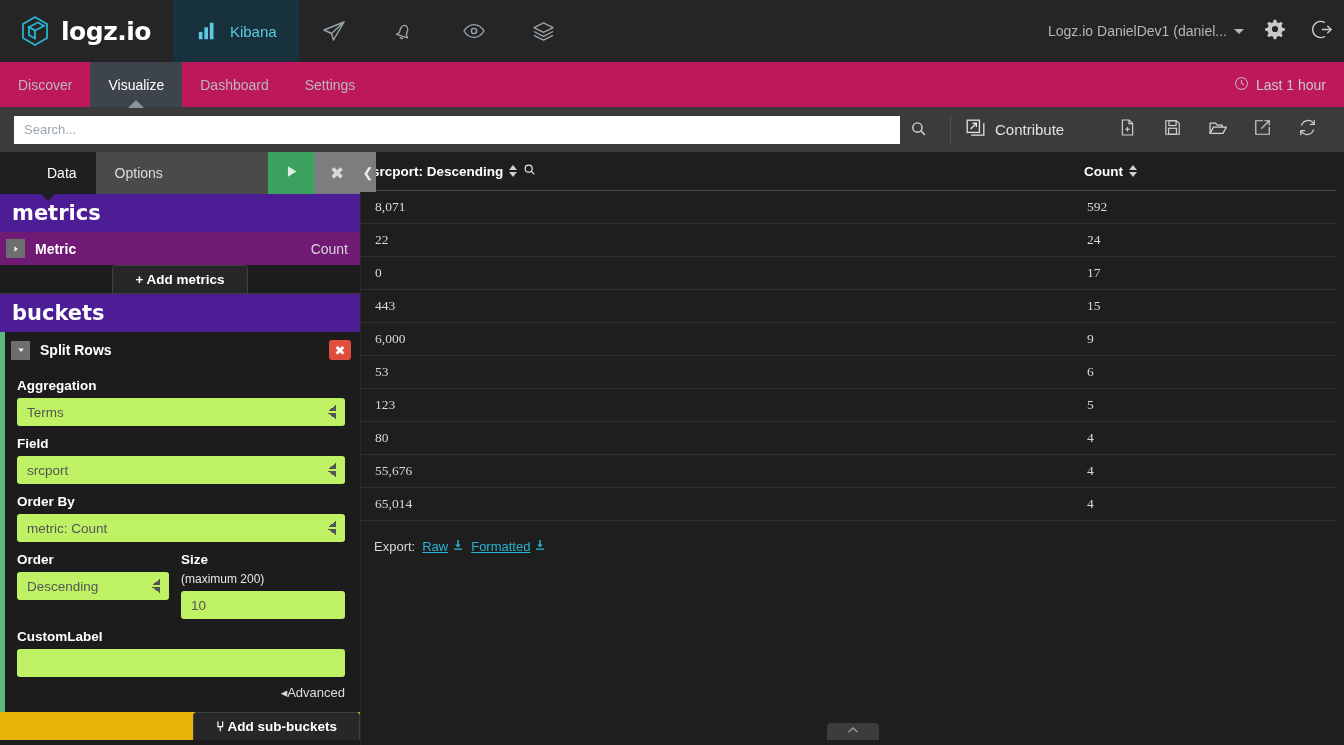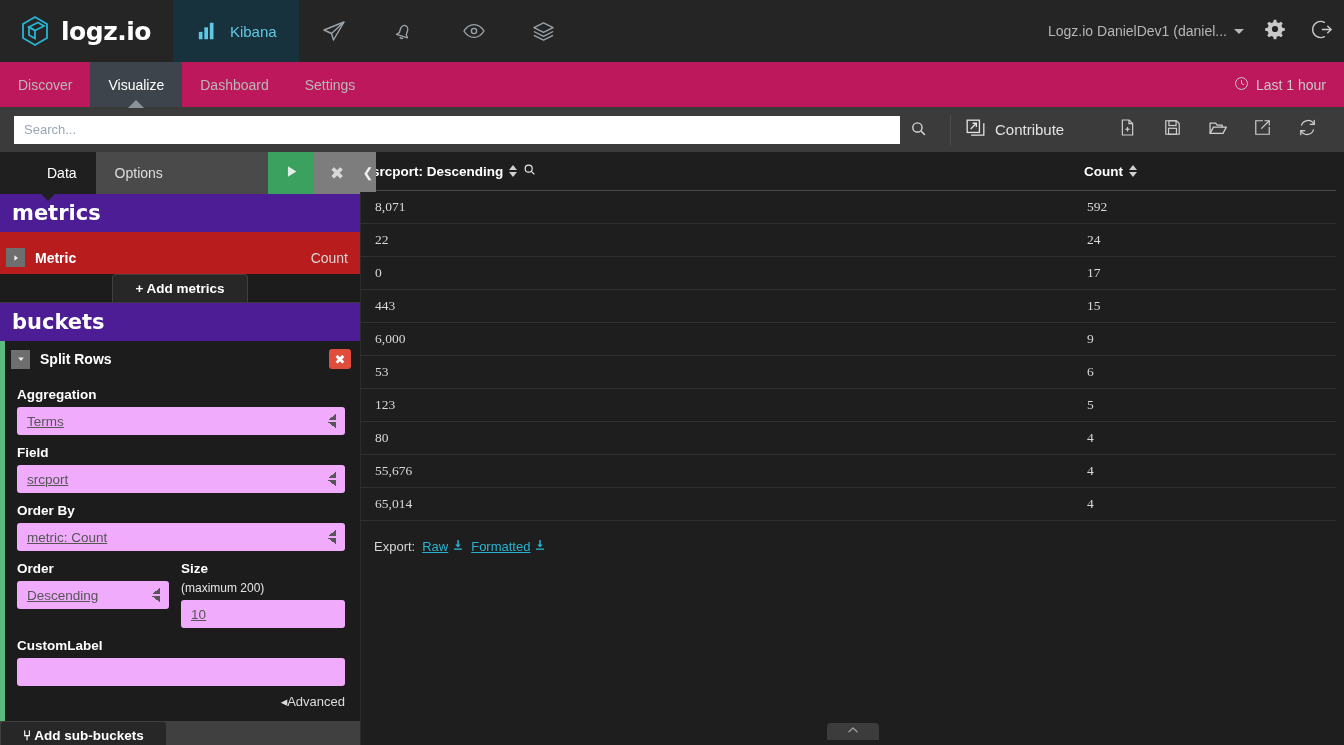--- a/index.html
+++ b/index.html
@@ -84,62 +84,62 @@
     border-top: 7px solid #1f1f1f; z-index: 3;
   }
   .etabs-spacer { flex: 1; }
   .apply-btn { width: 46px; background: #3aa25e; border: none; display: flex; align-items: center;
                justify-content: center; cursor: pointer; }
   .cancel-btn { width: 46px; background: #7d7d7d; border: none; display: flex; align-items: center;
                 justify-content: center; color: #d8d8d8; font-size: 17px; cursor: pointer; }
   .editor-scroll { flex: 1; overflow: hidden; min-height: 0; }
   .section-head { background: #4c1d95; padding: 7px 12px; font-size: 21px; font-weight: bold;
                   color: #fff; font-family: "DejaVu Sans", sans-serif; }
-  .agg-row { background: #b91c1c; display: flex; align-items: center; padding: 16px 12px 7px 6px; }
+  .agg-row { background: #701a75; display: flex; align-items: center; padding: 7px 12px 7px 6px; }
   .toggle-sq { width: 19px; height: 19px; background: #6e6e6e; display: flex; align-items: center;
                justify-content: center; margin-right: 10px; cursor: pointer; }
   .agg-title { font-size: 14px; font-weight: bold; color: #fff; }
   .agg-spacer { flex: 1; }
   .agg-value { font-size: 14px; color: #d7d7d7; }
   .addbtn-row { display: flex; justify-content: center; background: #1c1c1c;
                 border-bottom: 1px solid #3a3a3a; }
   .add-btn { background: #272727; border: 1px solid #3f3f3f; border-bottom: none;
              border-radius: 4px 4px 0 0; padding: 6px 22px; color: #fff; font-size: 13.5px;
              font-weight: bold; cursor: pointer; font-family: "Liberation Sans", sans-serif; }
   .bucket-panel { border-left: 5px solid #5cb97f; background: #1c1c1c; padding: 0 0 6px 0; }
   .bucket-head { display: flex; align-items: center; padding: 8px 9px 8px 6px; }
   .remove-btn { background: #e04d3d; border: none; color: #fff; width: 22px; height: 20px;
                 border-radius: 3px; font-size: 13px; line-height: 1; cursor: pointer;
                 display: flex; align-items: center; justify-content: center; }
   .field-group { padding: 0 15px 0 12px; }
   .flabel { font-size: 13.5px; font-weight: bold; color: #fff; margin: 10px 0 5px; }
   .fselect, .finput {
-    width: 100%; height: 28px; background: #f0abfc; border: none; border-radius: 3px;
+    width: 100%; height: 28px; background: #bef264; border: none; border-radius: 3px;
     color: #555; font-size: 13.5px; padding: 0 10px; outline: none;
-    font-family: "Liberation Sans", sans-serif; appearance: none; text-decoration: underline;
+    font-family: "Liberation Sans", sans-serif; appearance: none;
   }
   .selwrap { position: relative; }
   .selwrap::after {
     content: ""; position: absolute; right: 9px; top: 50%; transform: translateY(-50%);
     width: 8px; height: 14px;
     background:
       linear-gradient(to bottom right, transparent 49%, #555 49%) no-repeat,
       linear-gradient(to top right, transparent 49%, #555 49%) no-repeat;
     background-size: 100% 45%, 100% 45%;
     background-position: top left, bottom left;
     pointer-events: none;
   }
   .two-col { display: flex; gap: 12px; }
   .col-order { width: 152px; }
   .col-size { flex: 1; }
   .size-label { display: flex; align-items: baseline; gap: 5px; flex-direction: column; }
   .size-hint { font-size: 12px; font-weight: normal; color: #e6e6e6; }
   .advanced { text-align: right; padding: 8px 15px 6px 0; font-size: 13px; color: #dcdcdc;
               cursor: pointer; }
-  .editor-bottom { display: flex; justify-content: flex-start; background: #404040; }
+  .editor-bottom { display: flex; justify-content: flex-end; background: #eab308; }
   .collapse-tab {
     position: absolute; right: -16px; top: 0; width: 16px; height: 40px; background: #7d7d7d;
     display: flex; align-items: center; justify-content: center; color: #f0f0f0; font-size: 13px;
     cursor: pointer; z-index: 5;
   }
 
   
   .viz { flex: 1; display: flex; flex-direction: column; min-width: 0; background: #1e1e1e;
          border-left: 1px solid #2b2b2b; position: relative; }
   .viz-inner { flex: 1; padding: 0 8px 0 0; overflow: hidden; }

